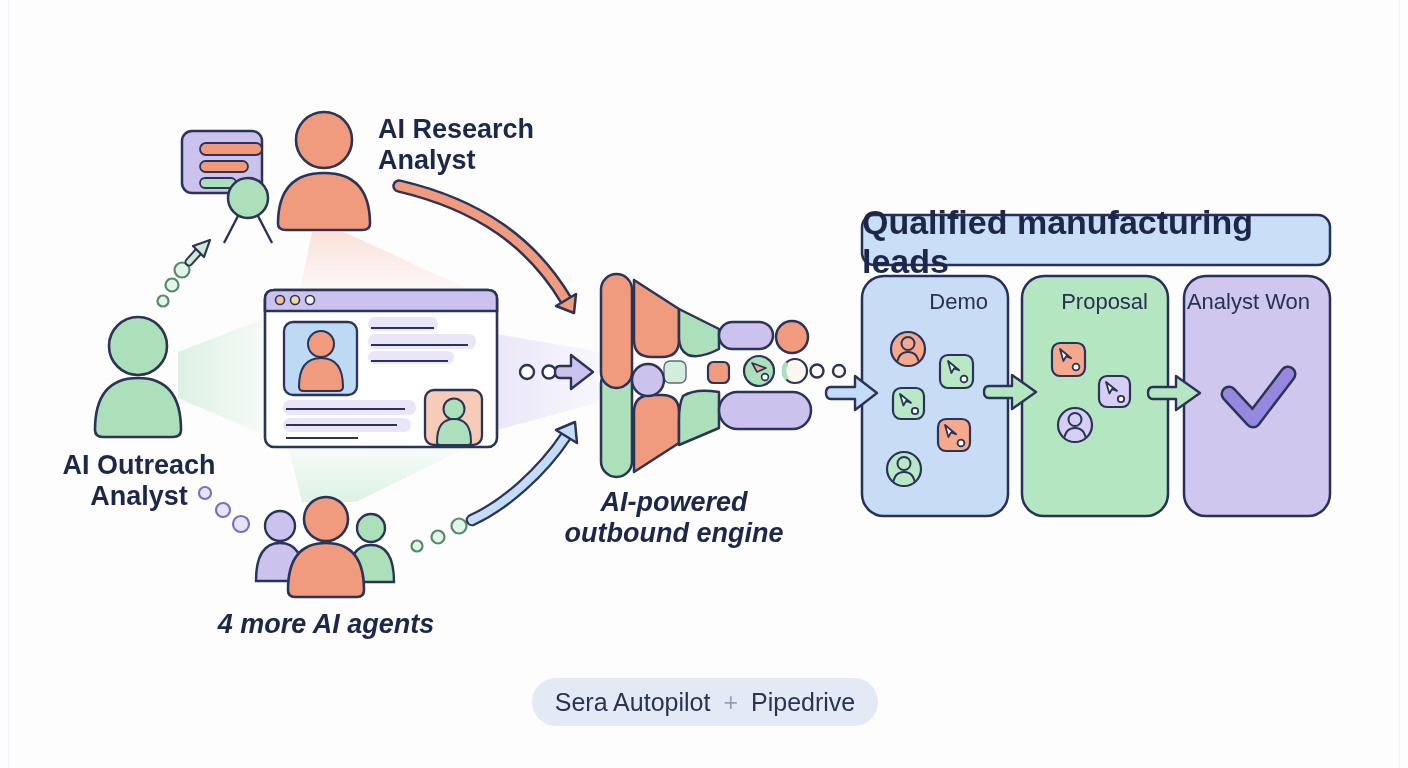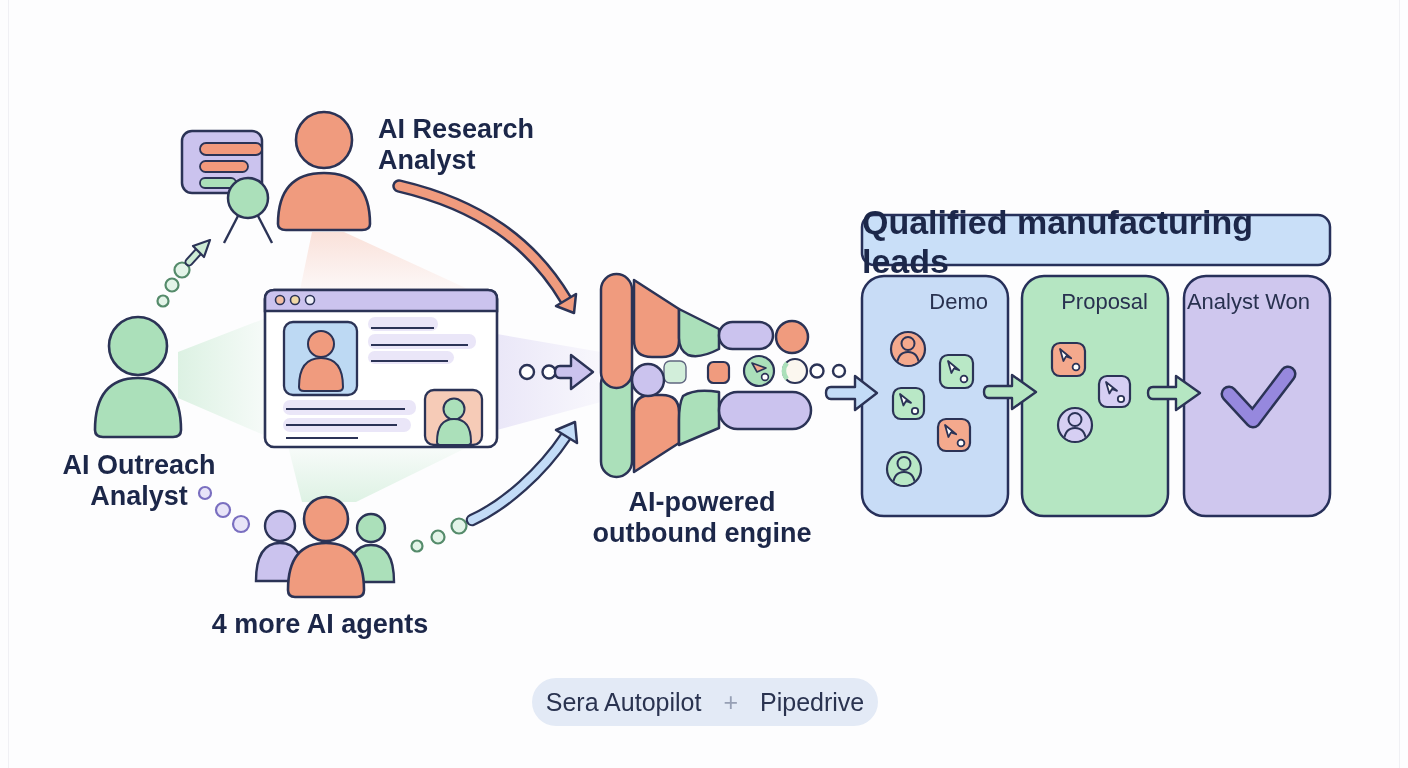--- a/index.html
+++ b/index.html
@@ -17,21 +17,21 @@
     display:flex;align-items:center;justify-content:center;
     font-size:34px;font-weight:700;color:#1c2749;
   }
   .col-lbl{
     position:absolute;top:289px;width:126px;text-align:right;
     font-size:22px;font-weight:500;color:#28314f;
   }
   .footer-pill{
     position:absolute;left:532px;top:678px;width:346px;height:48px;
     background:#e3eaf6;border-radius:26px;
-    display:flex;align-items:center;justify-content:center;gap:22px;
+    display:flex;align-items:center;justify-content:center;gap:13px;
     font-size:25px;font-weight:400;color:#2a3350;
   }
   .footer-pill .plus{color:#97a0b5;font-weight:400;}
 </style>
 </head>
 <body>
 
 <div class="stage">
   <div class="edge-line" style="left:8px"></div>
   <div class="edge-line" style="left:1399px"></div>
@@ -276,23 +276,23 @@
   <div class="lbl" style="left:378px;top:114px;">
     <div>AI Research</div>
     <div>Analyst</div>
   </div>
 
   <div class="lbl center" style="left:43px;top:450px;width:192px;">
     <div>AI Outreach</div>
     <div>Analyst</div>
   </div>
 
-  <div class="lbl center" style="left:200px;top:609px;width:240px;">4 more AI agents</div>
-
-  <div class="lbl center" style="left:576px;top:487px;width:252px;">
+  <div class="lbl center" style="left:206px;top:609px;width:240px;font-style:italic;">4 more AI agents</div>
+
+  <div class="lbl center" style="left:548px;top:487px;width:252px;font-style:italic;">
     <div>AI-powered</div>
     <div>outbound engine</div>
   </div>
 
   <div class="header-lbl">Qualified manufacturing leads</div>
 
   <div class="col-lbl" style="left:862px;">Demo</div>
   <div class="col-lbl" style="left:1022px;">Proposal</div>
   <div class="col-lbl" style="left:1184px;">Analyst Won</div>
 

